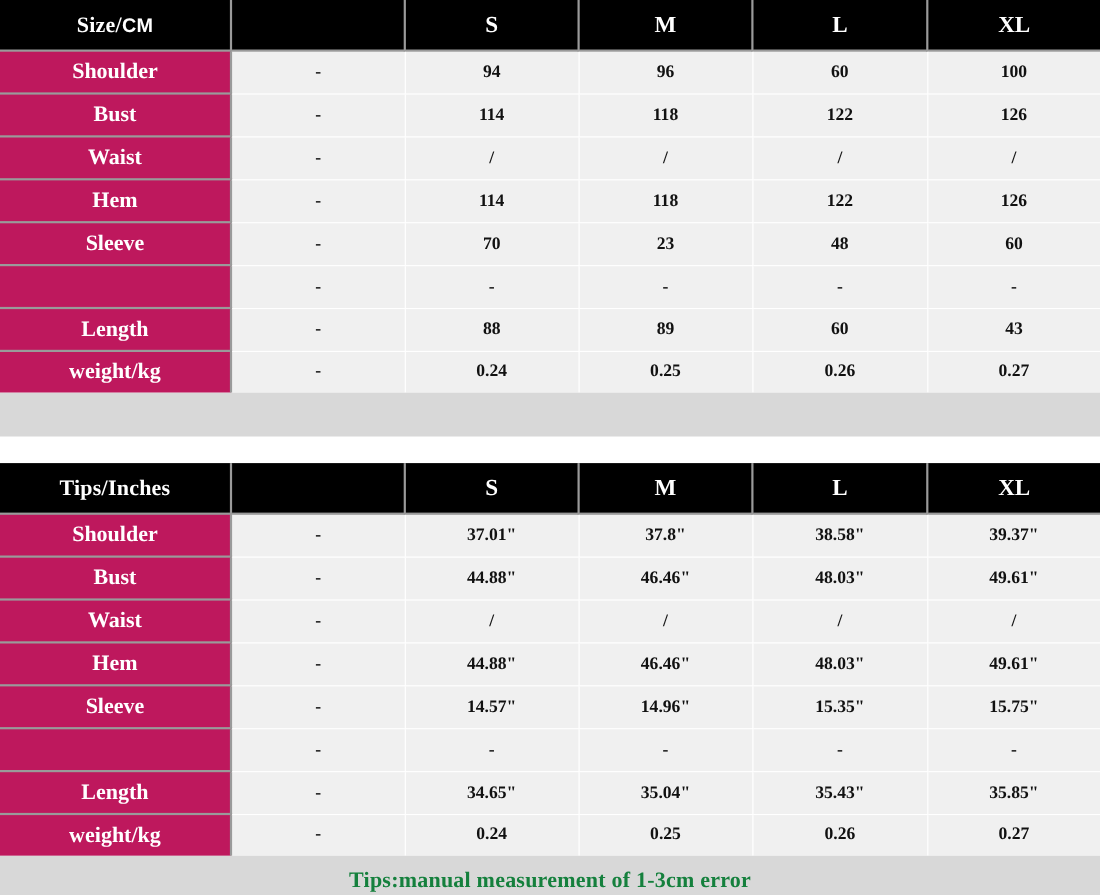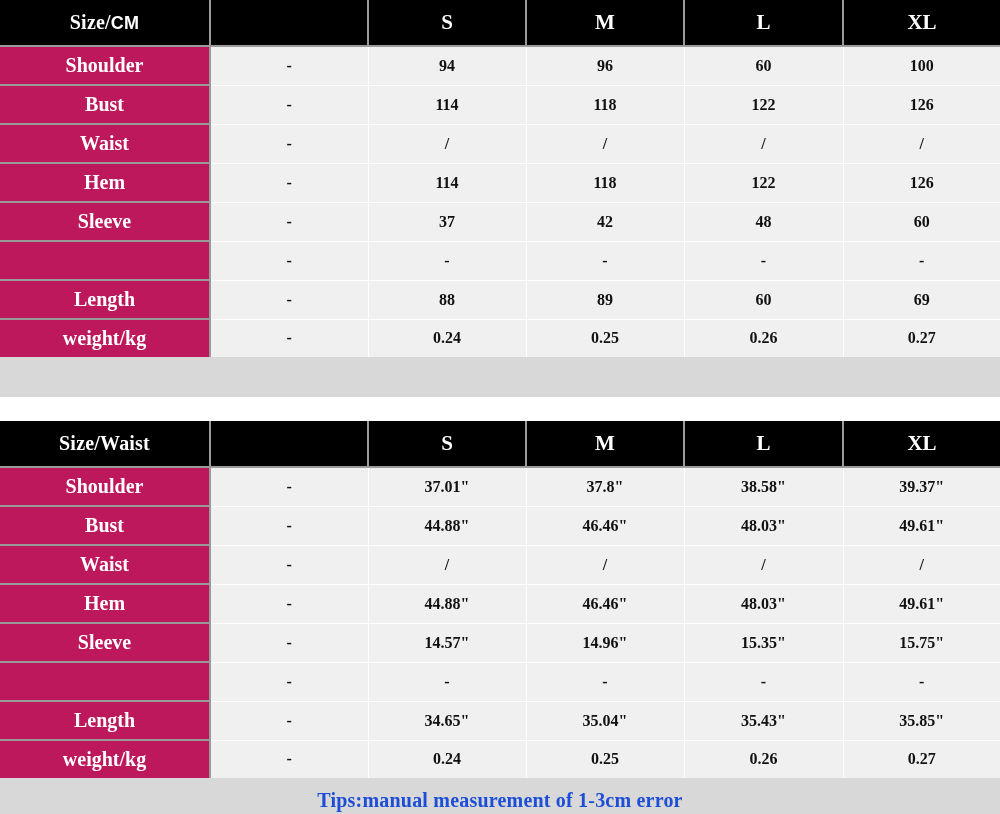--- a/index.html
+++ b/index.html
@@ -110,21 +110,21 @@
     height: 44px;
     background: #d8d8d8;
     display: flex;
     align-items: center;
     justify-content: center;
   }
   .tips-text {
     font-family: "Liberation Serif", "DejaVu Serif", serif;
     font-weight: bold;
     font-size: 20px;
-    color: #1d4ed8;
+    color: #15803d;
     letter-spacing: .2px;
   }
 </style>
 </head>
 <body>
 
 <div class="chart-root">
 
   <table class="size-table">
     <colgroup>
@@ -178,40 +178,40 @@
         <th class="row-label">Hem</th>
         <td class="data-cell dash-cell">-</td>
         <td class="data-cell">114</td>
         <td class="data-cell">118</td>
         <td class="data-cell">122</td>
         <td class="data-cell">126</td>
       </tr>
       <tr class="data-row">
         <th class="row-label">Sleeve</th>
         <td class="data-cell dash-cell">-</td>
-        <td class="data-cell">37</td>
-        <td class="data-cell">42</td>
+        <td class="data-cell">70</td>
+        <td class="data-cell">23</td>
         <td class="data-cell">48</td>
         <td class="data-cell">60</td>
       </tr>
       <tr class="data-row">
         <th class="row-label"></th>
         <td class="data-cell dash-cell">-</td>
         <td class="data-cell">-</td>
         <td class="data-cell">-</td>
         <td class="data-cell">-</td>
         <td class="data-cell">-</td>
       </tr>
       <tr class="data-row">
         <th class="row-label">Length</th>
         <td class="data-cell dash-cell">-</td>
         <td class="data-cell">88</td>
         <td class="data-cell">89</td>
         <td class="data-cell">60</td>
-        <td class="data-cell">69</td>
+        <td class="data-cell">43</td>
       </tr>
       <tr class="data-row">
         <th class="row-label">weight/kg</th>
         <td class="data-cell dash-cell">-</td>
         <td class="data-cell">0.24</td>
         <td class="data-cell">0.25</td>
         <td class="data-cell">0.26</td>
         <td class="data-cell">0.27</td>
       </tr>
     </tbody>
@@ -226,21 +226,21 @@
         <col class="c-blank">
         <col class="c-size">
         <col class="c-size">
         <col class="c-size-l">
         <col class="c-size-xl">
     </colgroup>
     <thead>
       <tr class="head-row">
         <th>
           <span class="head-title">
-            <span>Size/Waist</span><span class="unit-sans"></span>
+            <span>Tips/Inches</span><span class="unit-sans"></span>
           </span>
         </th>
         <th></th>
         <th>S</th>
         <th>M</th>
         <th>L</th>
         <th>XL</th>
       </tr>
     </thead>
     <tbody>

